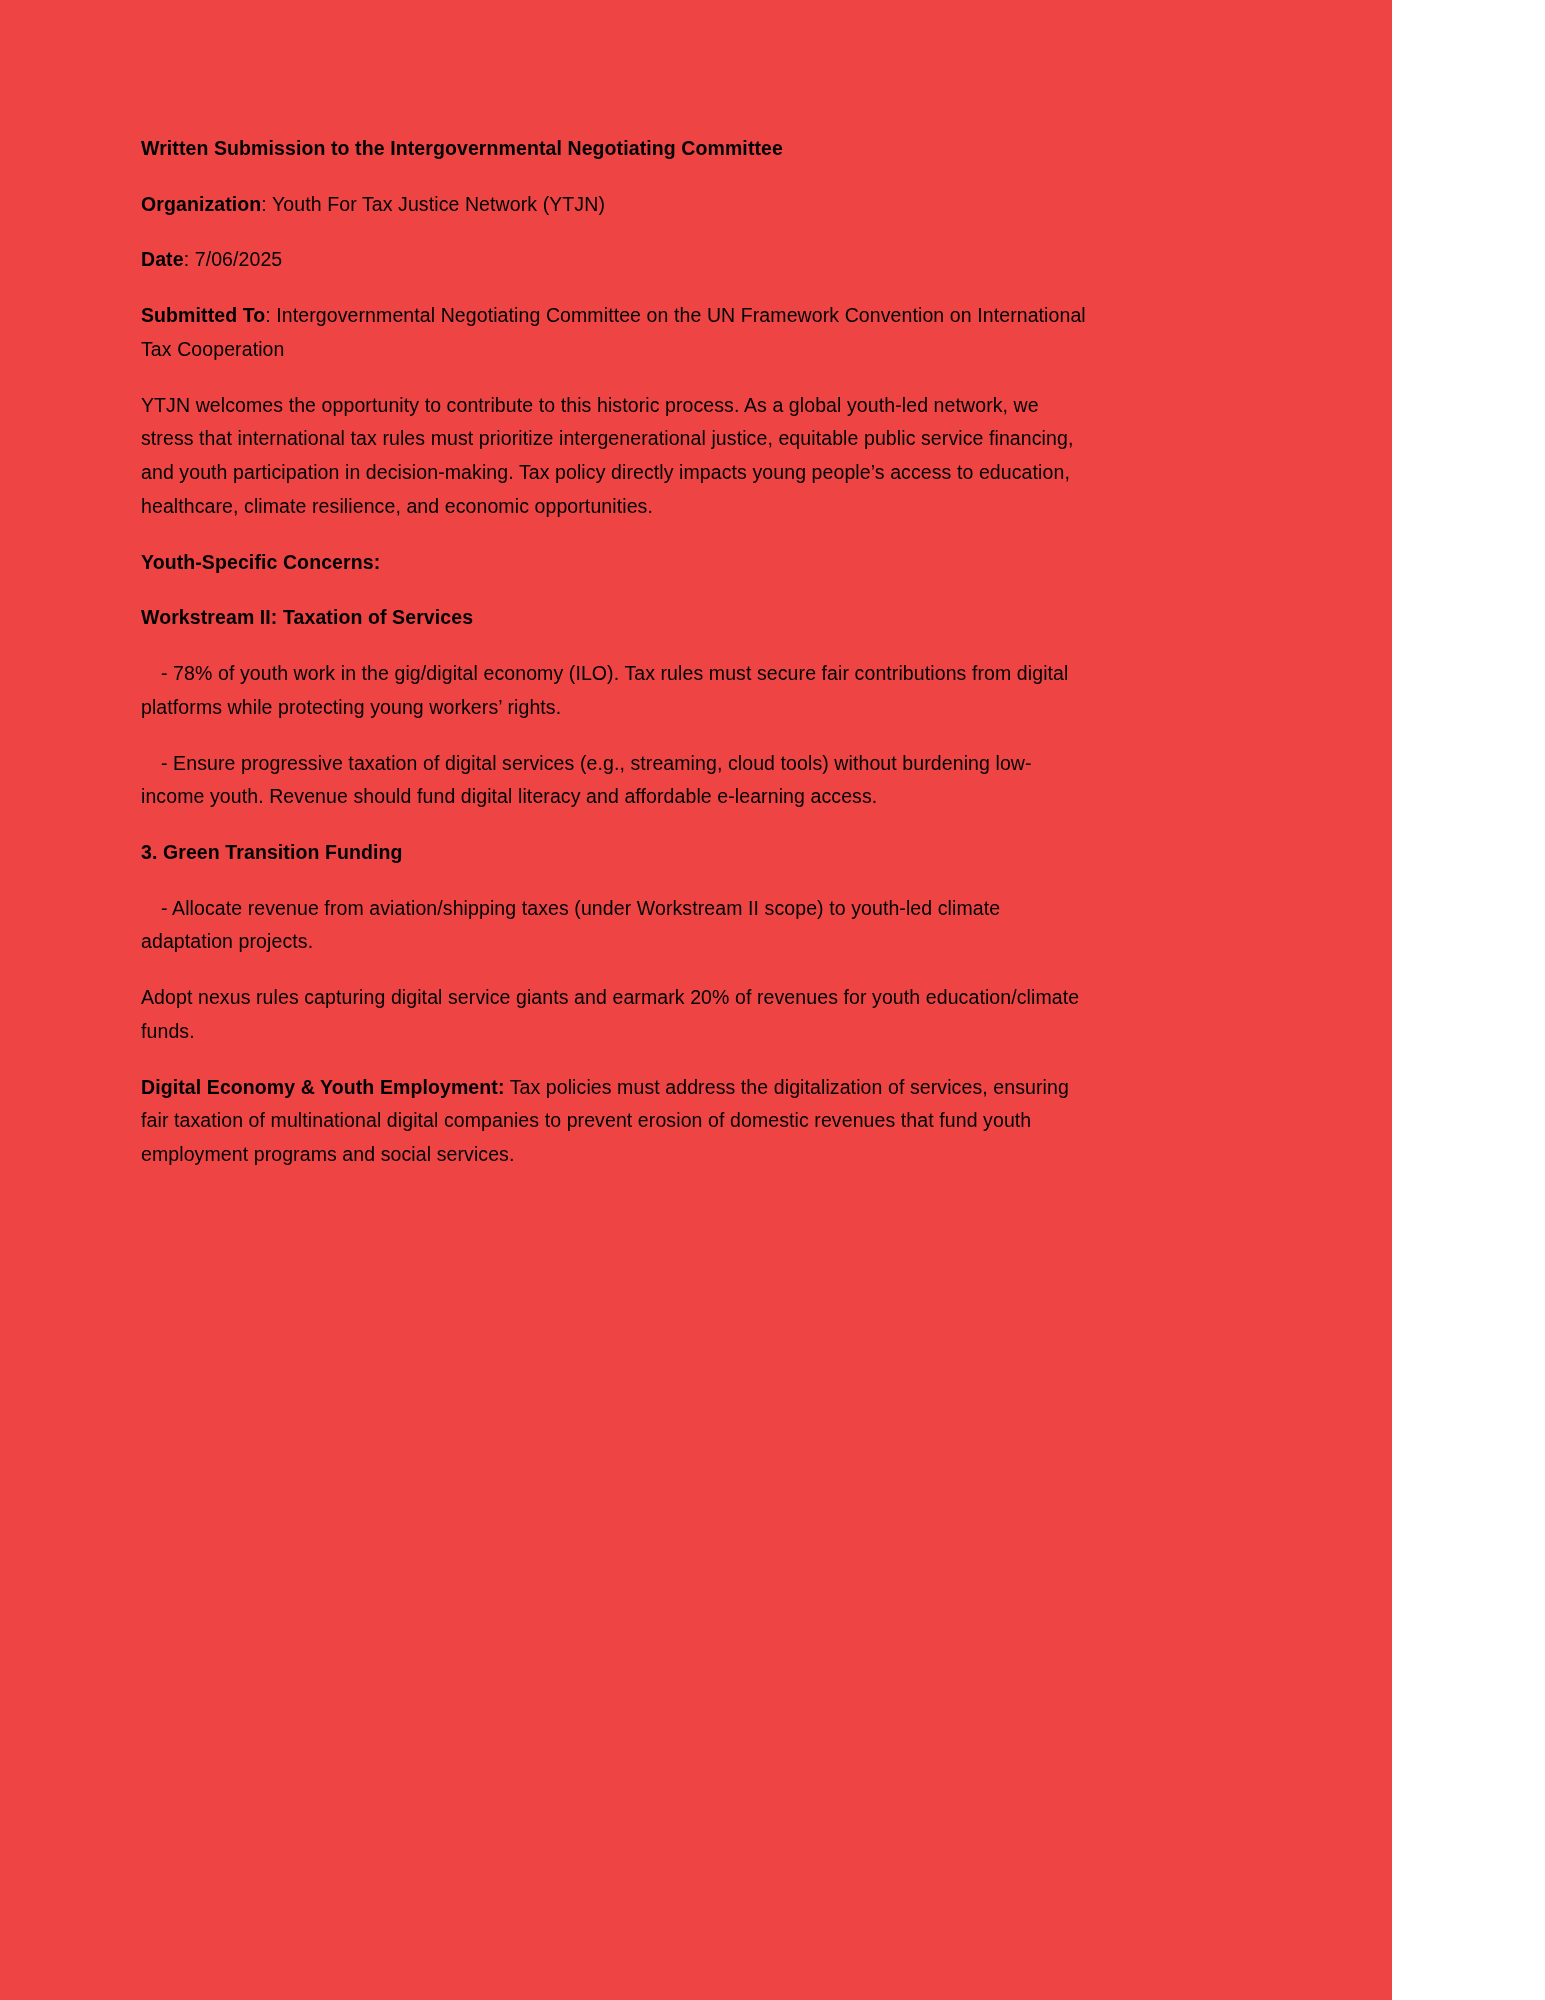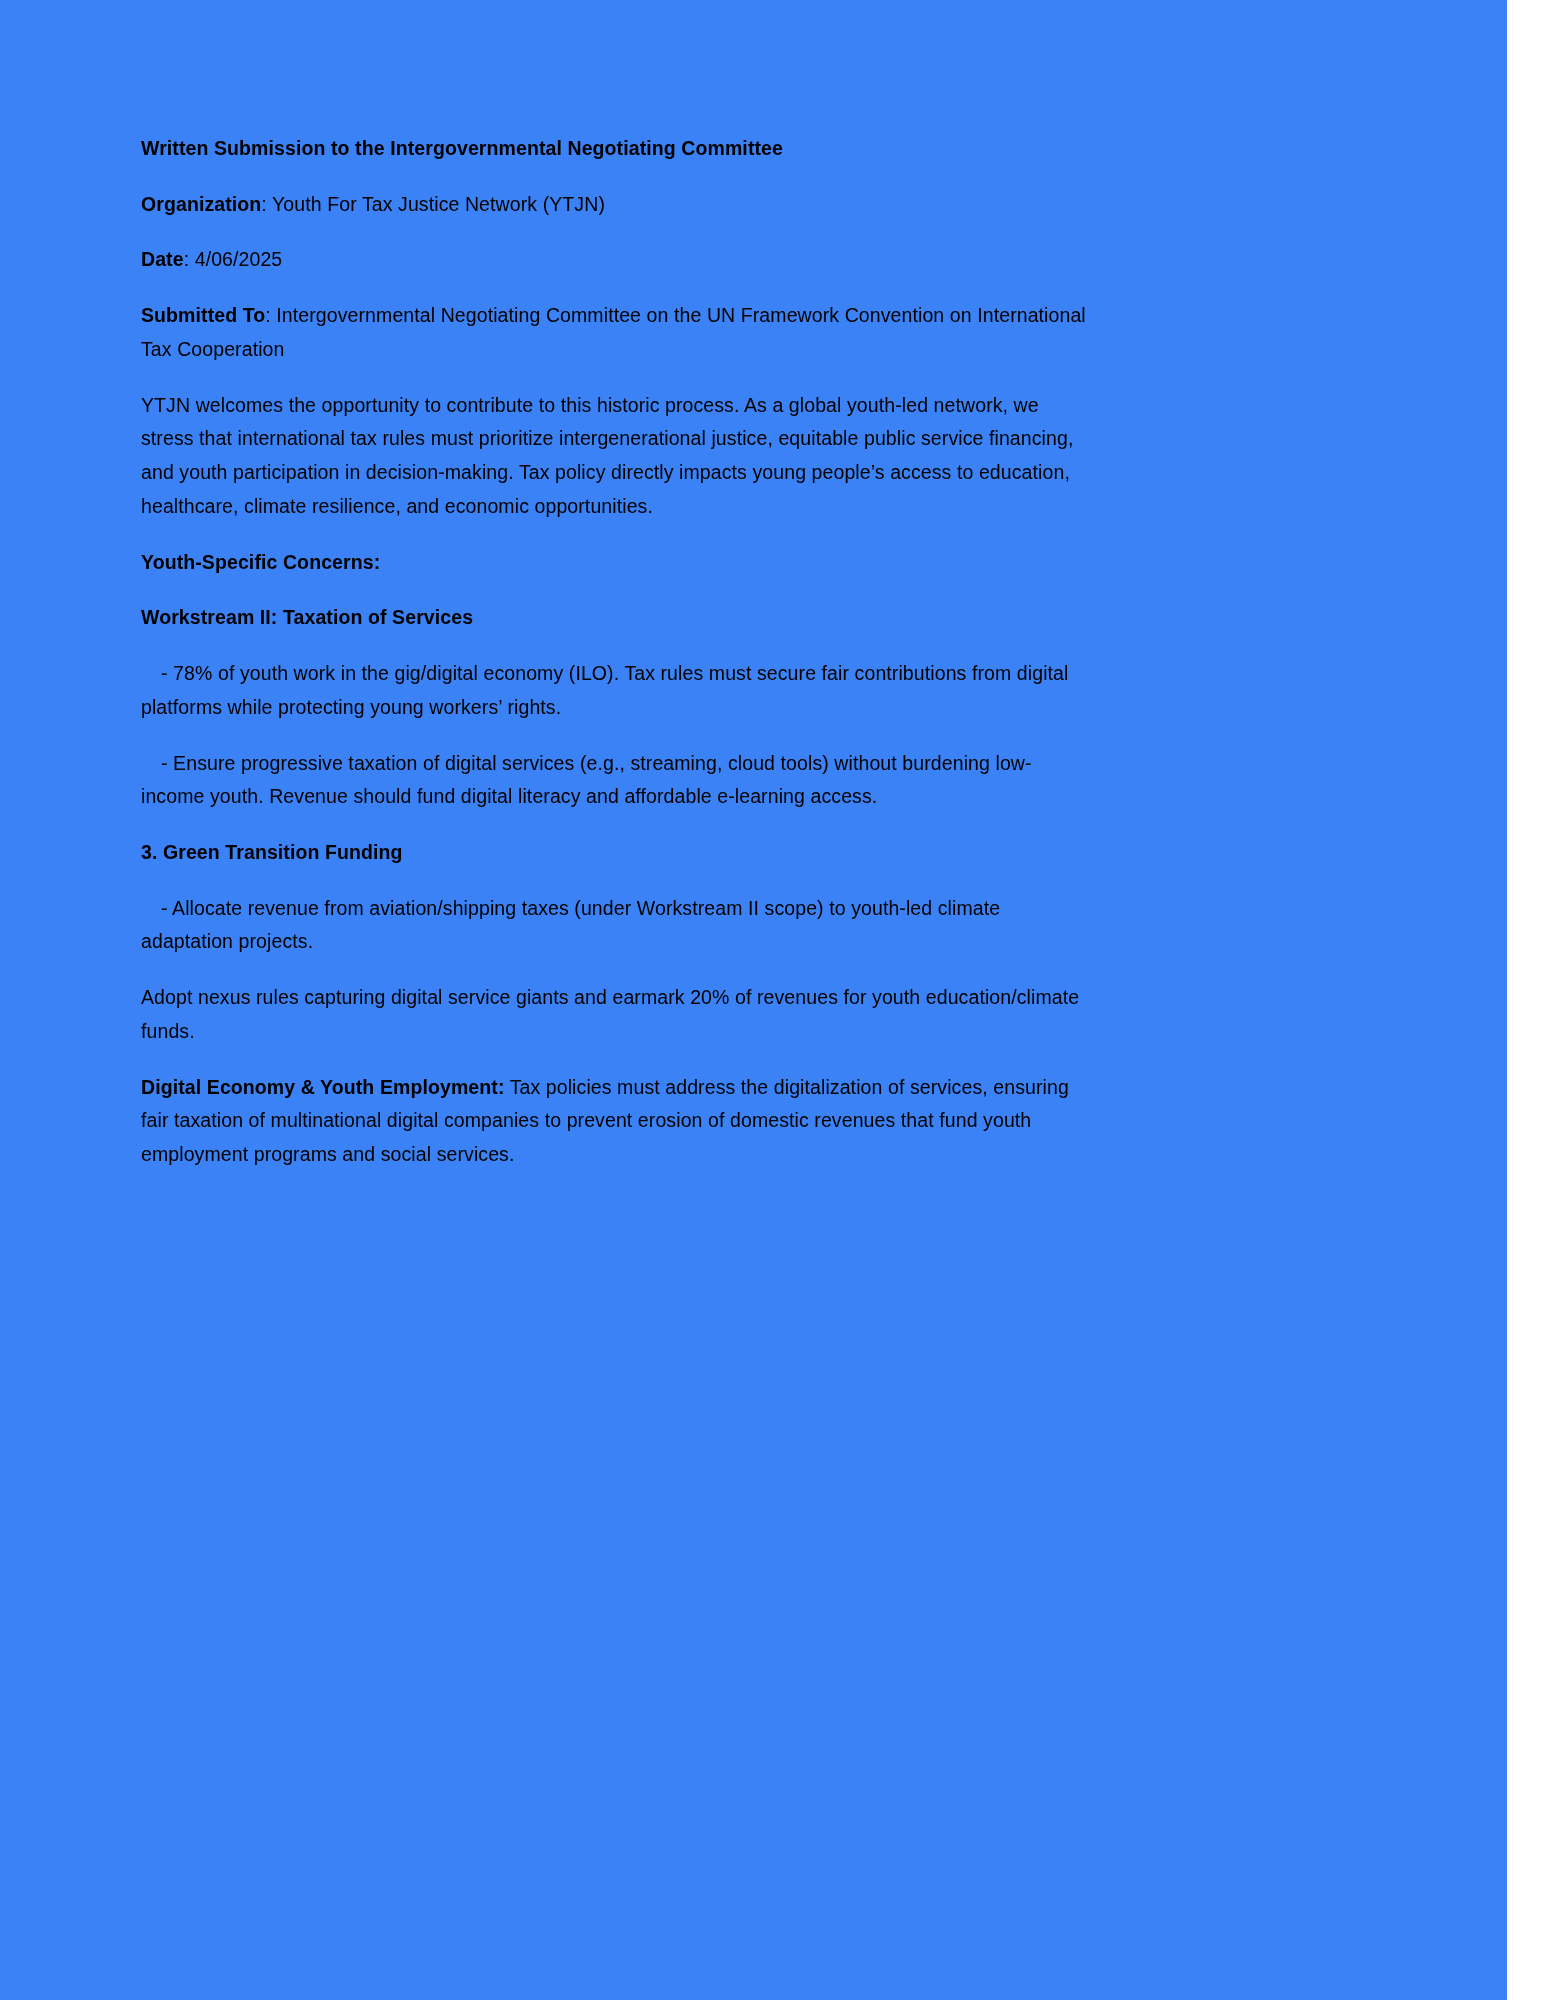--- a/index.html
+++ b/index.html
@@ -6,23 +6,23 @@
     margin: 0;
     padding: 0;
     background: #ffffff;
   }
   body {
     font-family: "Liberation Sans", sans-serif;
     color: #000000;
   }
   .page {
     position: relative;
-    width: 1507px;
+    width: 1392px;
     height: 2000px;
-    background: #3b82f6;
+    background: #ef4444;
     box-sizing: border-box;
     overflow: hidden;
     text-decoration: underline;
   }
   .content {
     position: absolute;
     left: 141px;
     top: 132px;
     width: 947px;
   }
@@ -47,21 +47,21 @@
 </head>
 <body>
 
 <div class="page">
   <div class="content">
 
     <p class="para heading">Written Submission to the Intergovernmental Negotiating Committee</p>
 
     <p class="para"><span class="lbl">Organization</span><span>: Youth For Tax Justice Network (YTJN)</span></p>
 
-    <p class="para"><span class="lbl">Date</span><span>: 4/06/2025</span></p>
+    <p class="para"><span class="lbl">Date</span><span>: 7/06/2025</span></p>
 
     <p class="para"><span class="lbl">Submitted To</span><span>: Intergovernmental Negotiating Committee on the UN Framework Convention on International Tax Cooperation</span></p>
 
 
     <p class="para">YTJN welcomes the opportunity to contribute to this historic process. As a global youth-led network, we stress that international tax rules must prioritize intergenerational justice, equitable public service financing, and youth participation in decision-making. Tax policy directly impacts young people’s access to education, healthcare, climate resilience, and economic opportunities.</p>
 
     <p class="para heading">Youth-Specific Concerns:</p>
 
     <p class="para heading">Workstream II: Taxation of Services</p>
 

